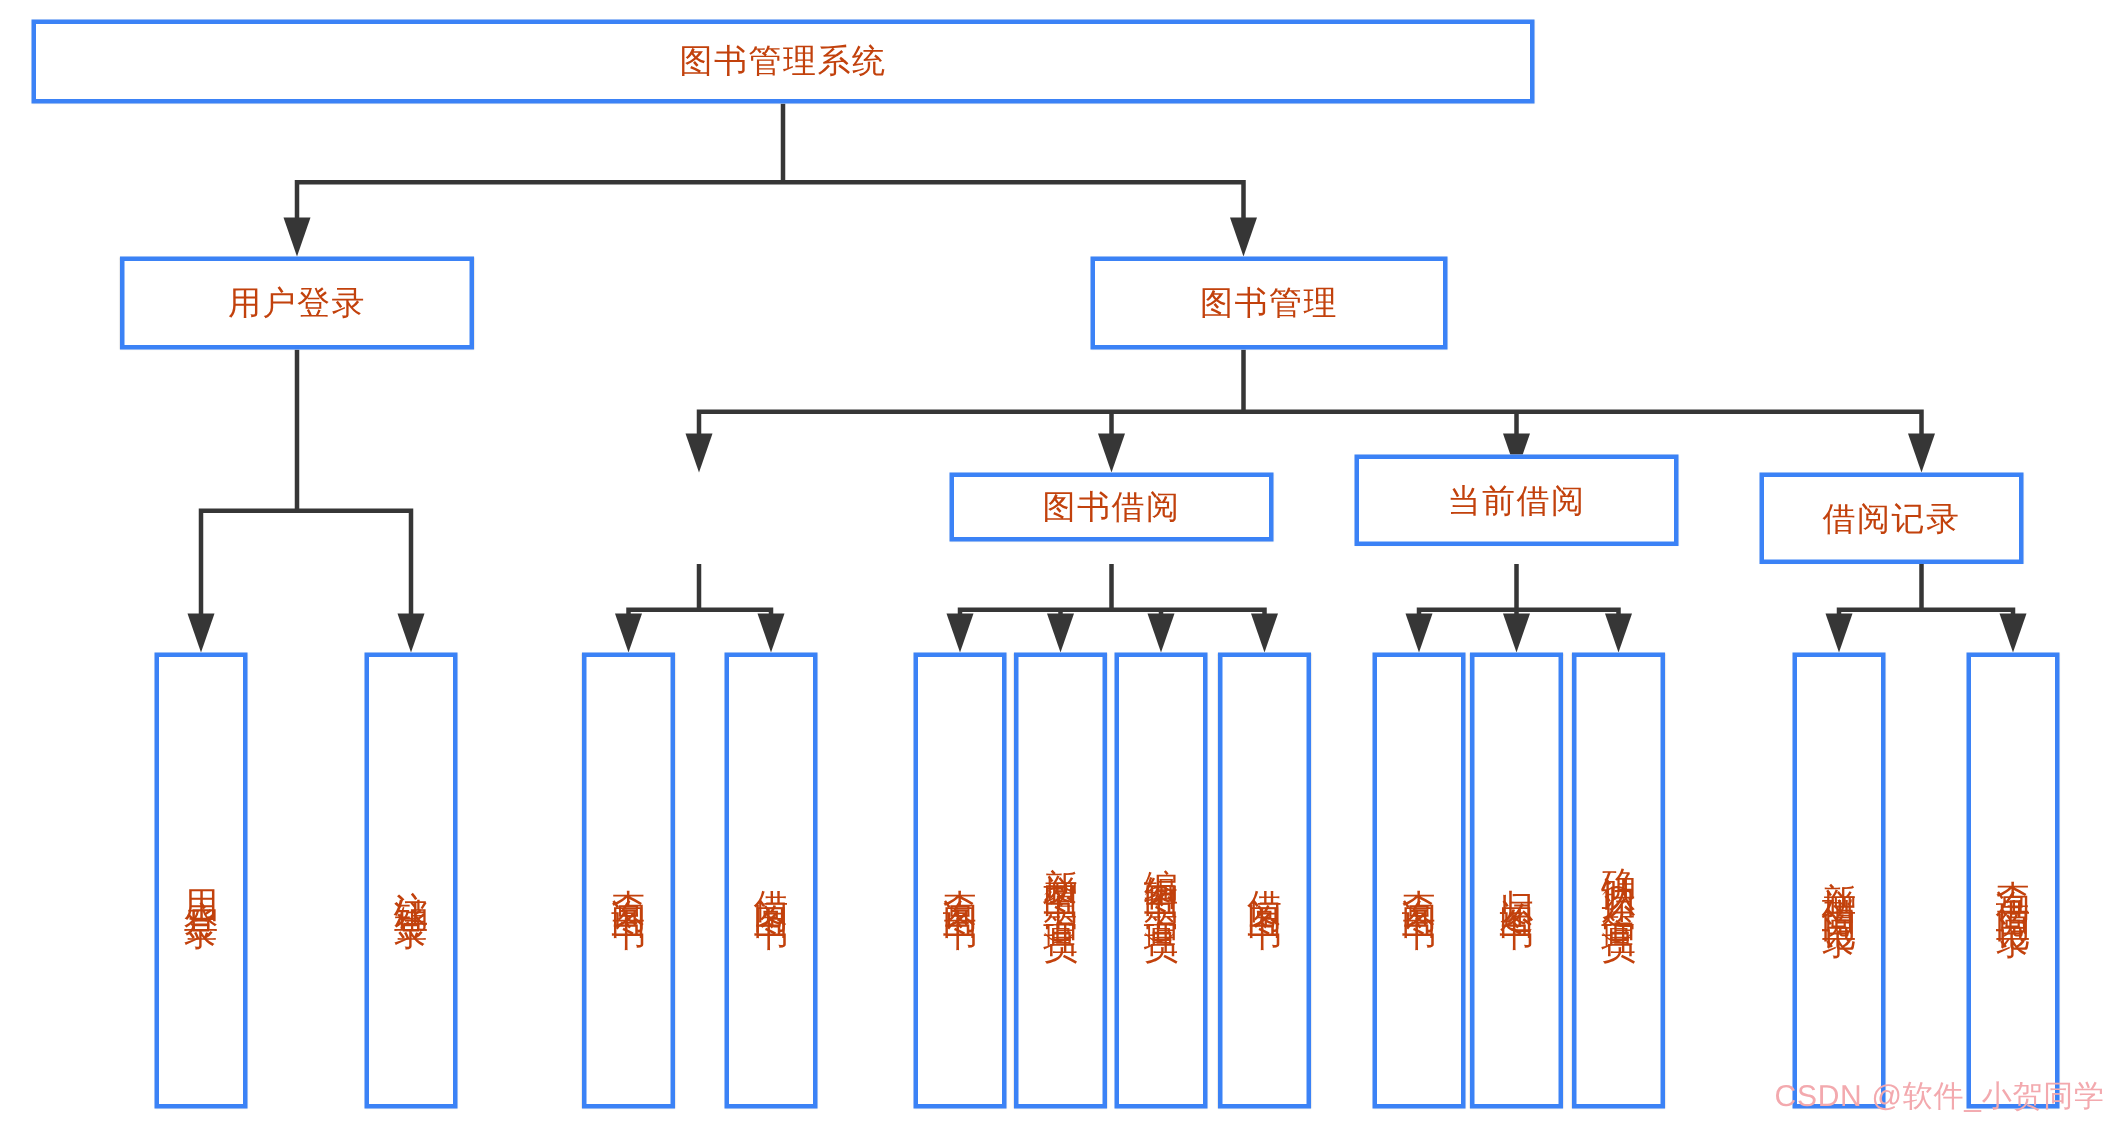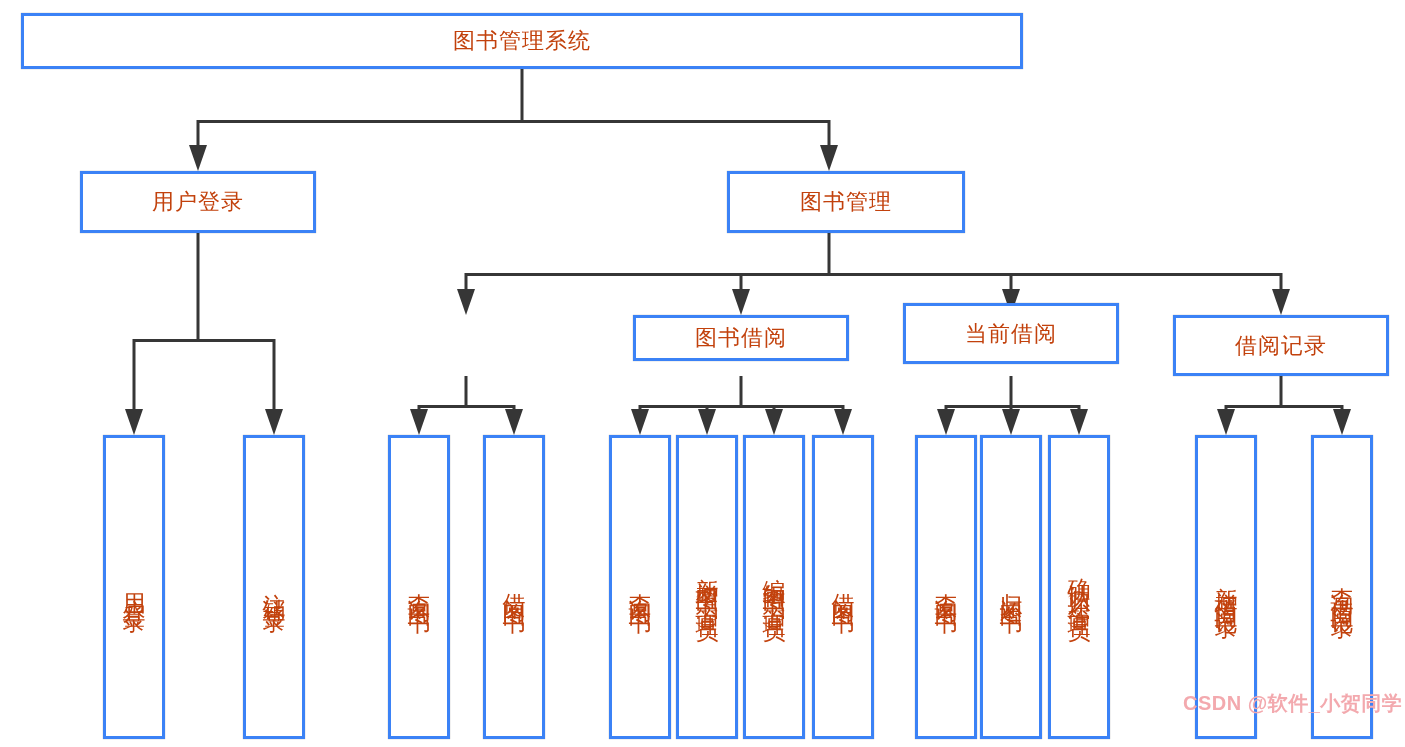--- a/index.html
+++ b/index.html
@@ -30,34 +30,33 @@
     line-height:1;
     white-space:nowrap;
   }
   
   #root-box{left:21px;top:13px;width:1002px;height:56px;}
   #l2-user-login{left:80px;top:171px;width:236px;height:62px;}
   #l2-book-management{left:710px;top:171px;width:238px;height:62px;margin-left:17px;}
   #l3-new-book-recommend{left:363px;top:315px;width:206px;height:61px;}
   #l3-book-borrow{left:633px;top:315px;width:216px;height:46px;}
   #l3-current-borrow{left:903px;top:303px;width:216px;height:61px;}
-  #l3-borrow-records{left:1173px;top:315px;width:216px;height:61px;}
+  #l3-borrow-records{left:1173px;top:315px;width:176px;height:61px;}
   #leaf-ul-0{left:103px;} #leaf-ul-1{left:243px;}
   #leaf-nb-0{left:388px;} #leaf-nb-1{left:483px;}
   #leaf-bb-0{left:609px;} #leaf-bb-1{left:676px;} #leaf-bb-2{left:743px;} #leaf-bb-3{left:812px;}
   #leaf-cb-0{left:915px;} #leaf-cb-1{left:980px;} #leaf-cb-2{left:1048px;}
   #leaf-br-0{left:1195px;} #leaf-br-1{left:1311px;}
   .watermark{
     position:absolute;
-    left:1183px;top:690px;
+    left:1183px;top:717px;
     font-size:20px;
     color:#f3a9ae;
     letter-spacing:0.5px;
     white-space:nowrap;
-    font-weight:bold;
   }
 </style>
 </head>
 <body>
 
 <div class="canvas">
 
   <svg class="connectors" width="1405" height="747" viewBox="0 0 1405 747" aria-hidden="true">
     <g stroke="#363636" stroke-width="3" fill="none">
       <path d="M522,69 V121.5 M198,150 V121.5 H829 V150"></path>

